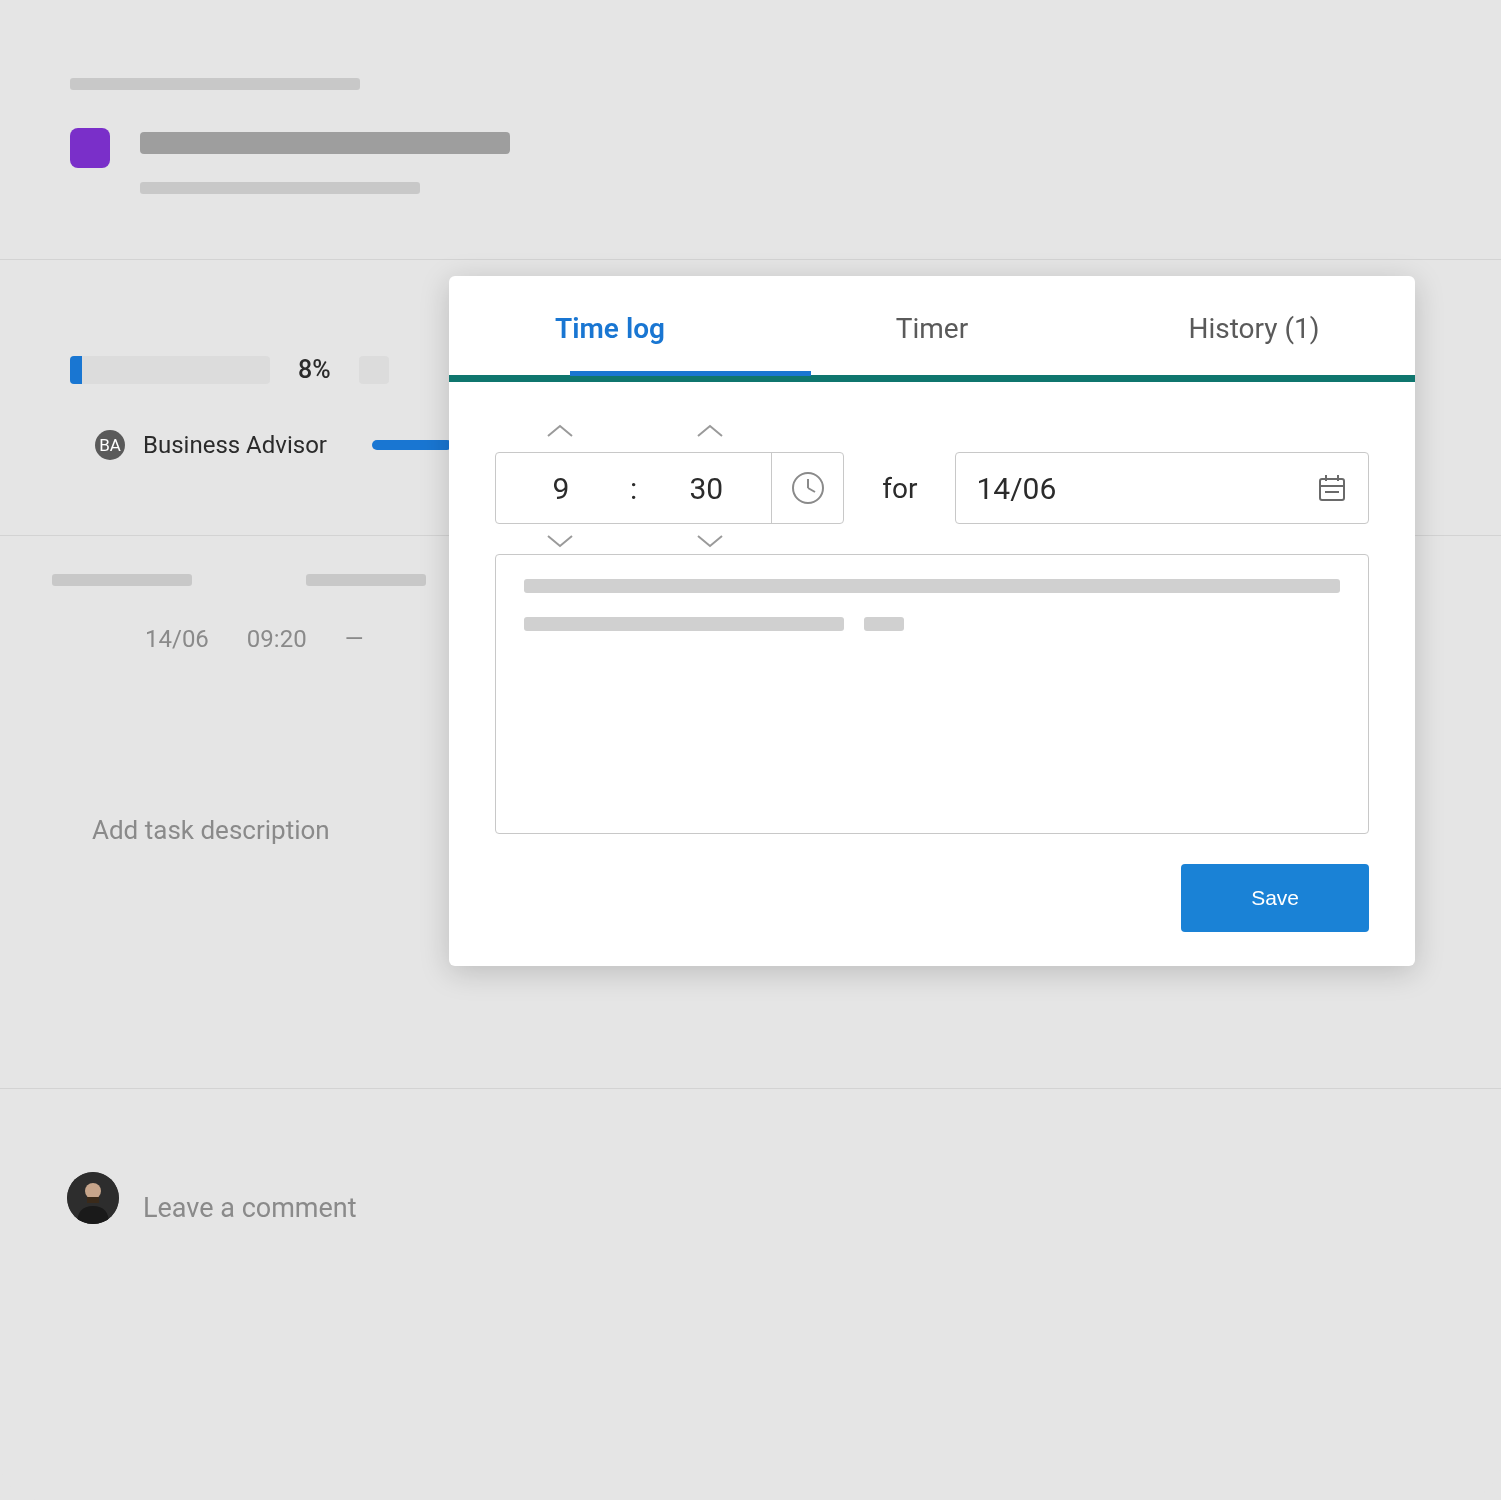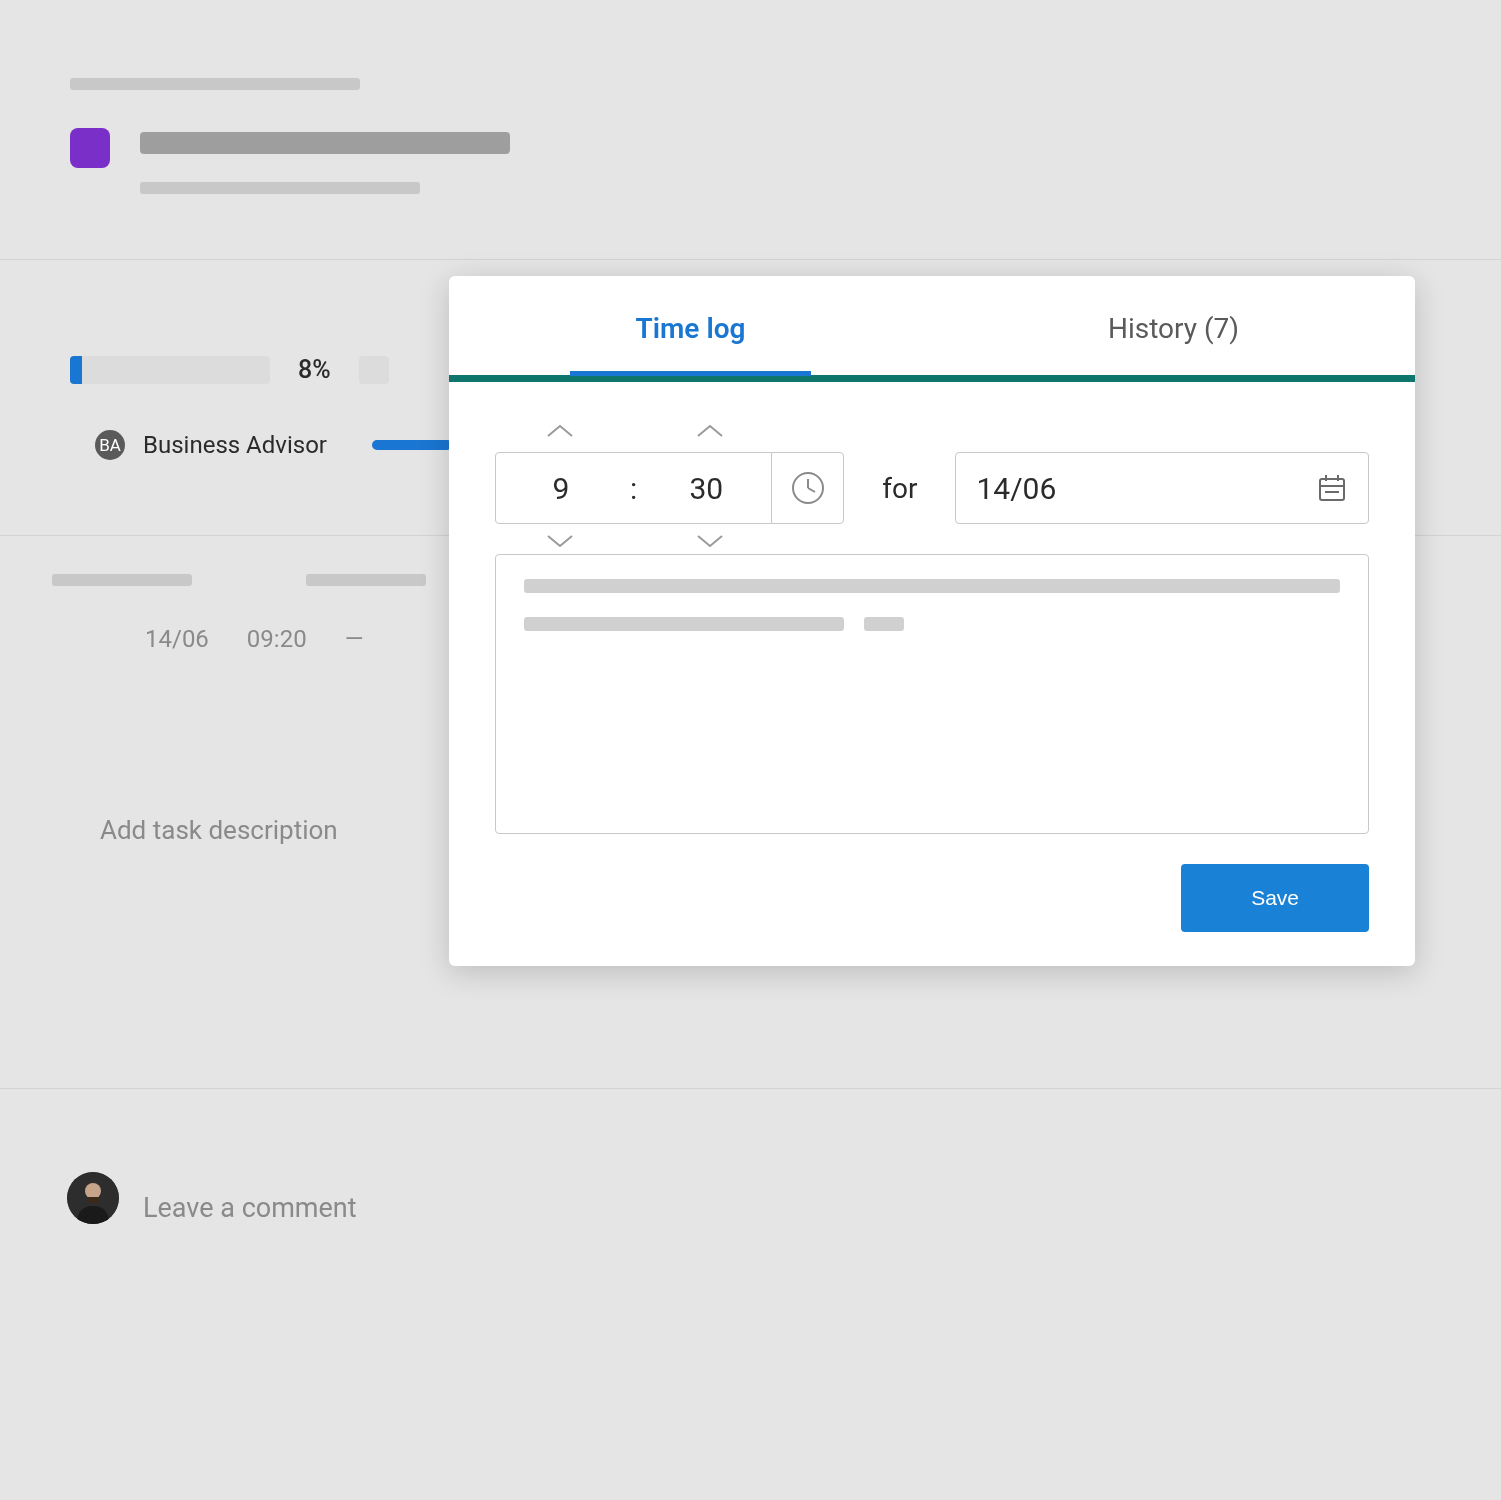--- a/index.html
+++ b/index.html
@@ -181,21 +181,21 @@
     font-size: 24px;
     color: #8a8a8a;
   }
   .meta-dash {
     font-size: 24px;
     color: #8a8a8a;
   }
   
   .description-placeholder {
     position: absolute;
-    left: 100px;
+    left: 92px;
     top: 815px;
     font-size: 26px;
     color: #8a8a8a;
   }
   .divider-3 {
     position: absolute;
     left: 0;
     right: 0;
     top: 1088px;
     height: 1px;
@@ -437,21 +437,22 @@
           <rect x="20" y="25" width="12" height="6" fill="#3a2a1a"></rect>
           <path d="M10 52 Q10 34 26 34 Q42 34 42 52 Z" fill="#1a1a1a"></path>
         </svg>
       </div>
       <div class="comment-placeholder">Leave a comment</div>
     </div>
 
     <div class="modal">
       <div class="tabs">
         <div class="tab active">Time log</div>
-        <div class="tab">History (7)</div>
+        <div class="tab">Timer</div>
+        <div class="tab">History (1)</div>
         <div class="tab-underline" style="left:12.5%; width:25%;"></div>
       </div>
       <div class="modal-body">
 
         <div class="time-row">
           <div class="time-stepper-block">
 
             <div style="display:flex;">
               <div style="width:130px; text-align:center;">
                 <svg class="chevron" viewBox="0 0 28 18">

